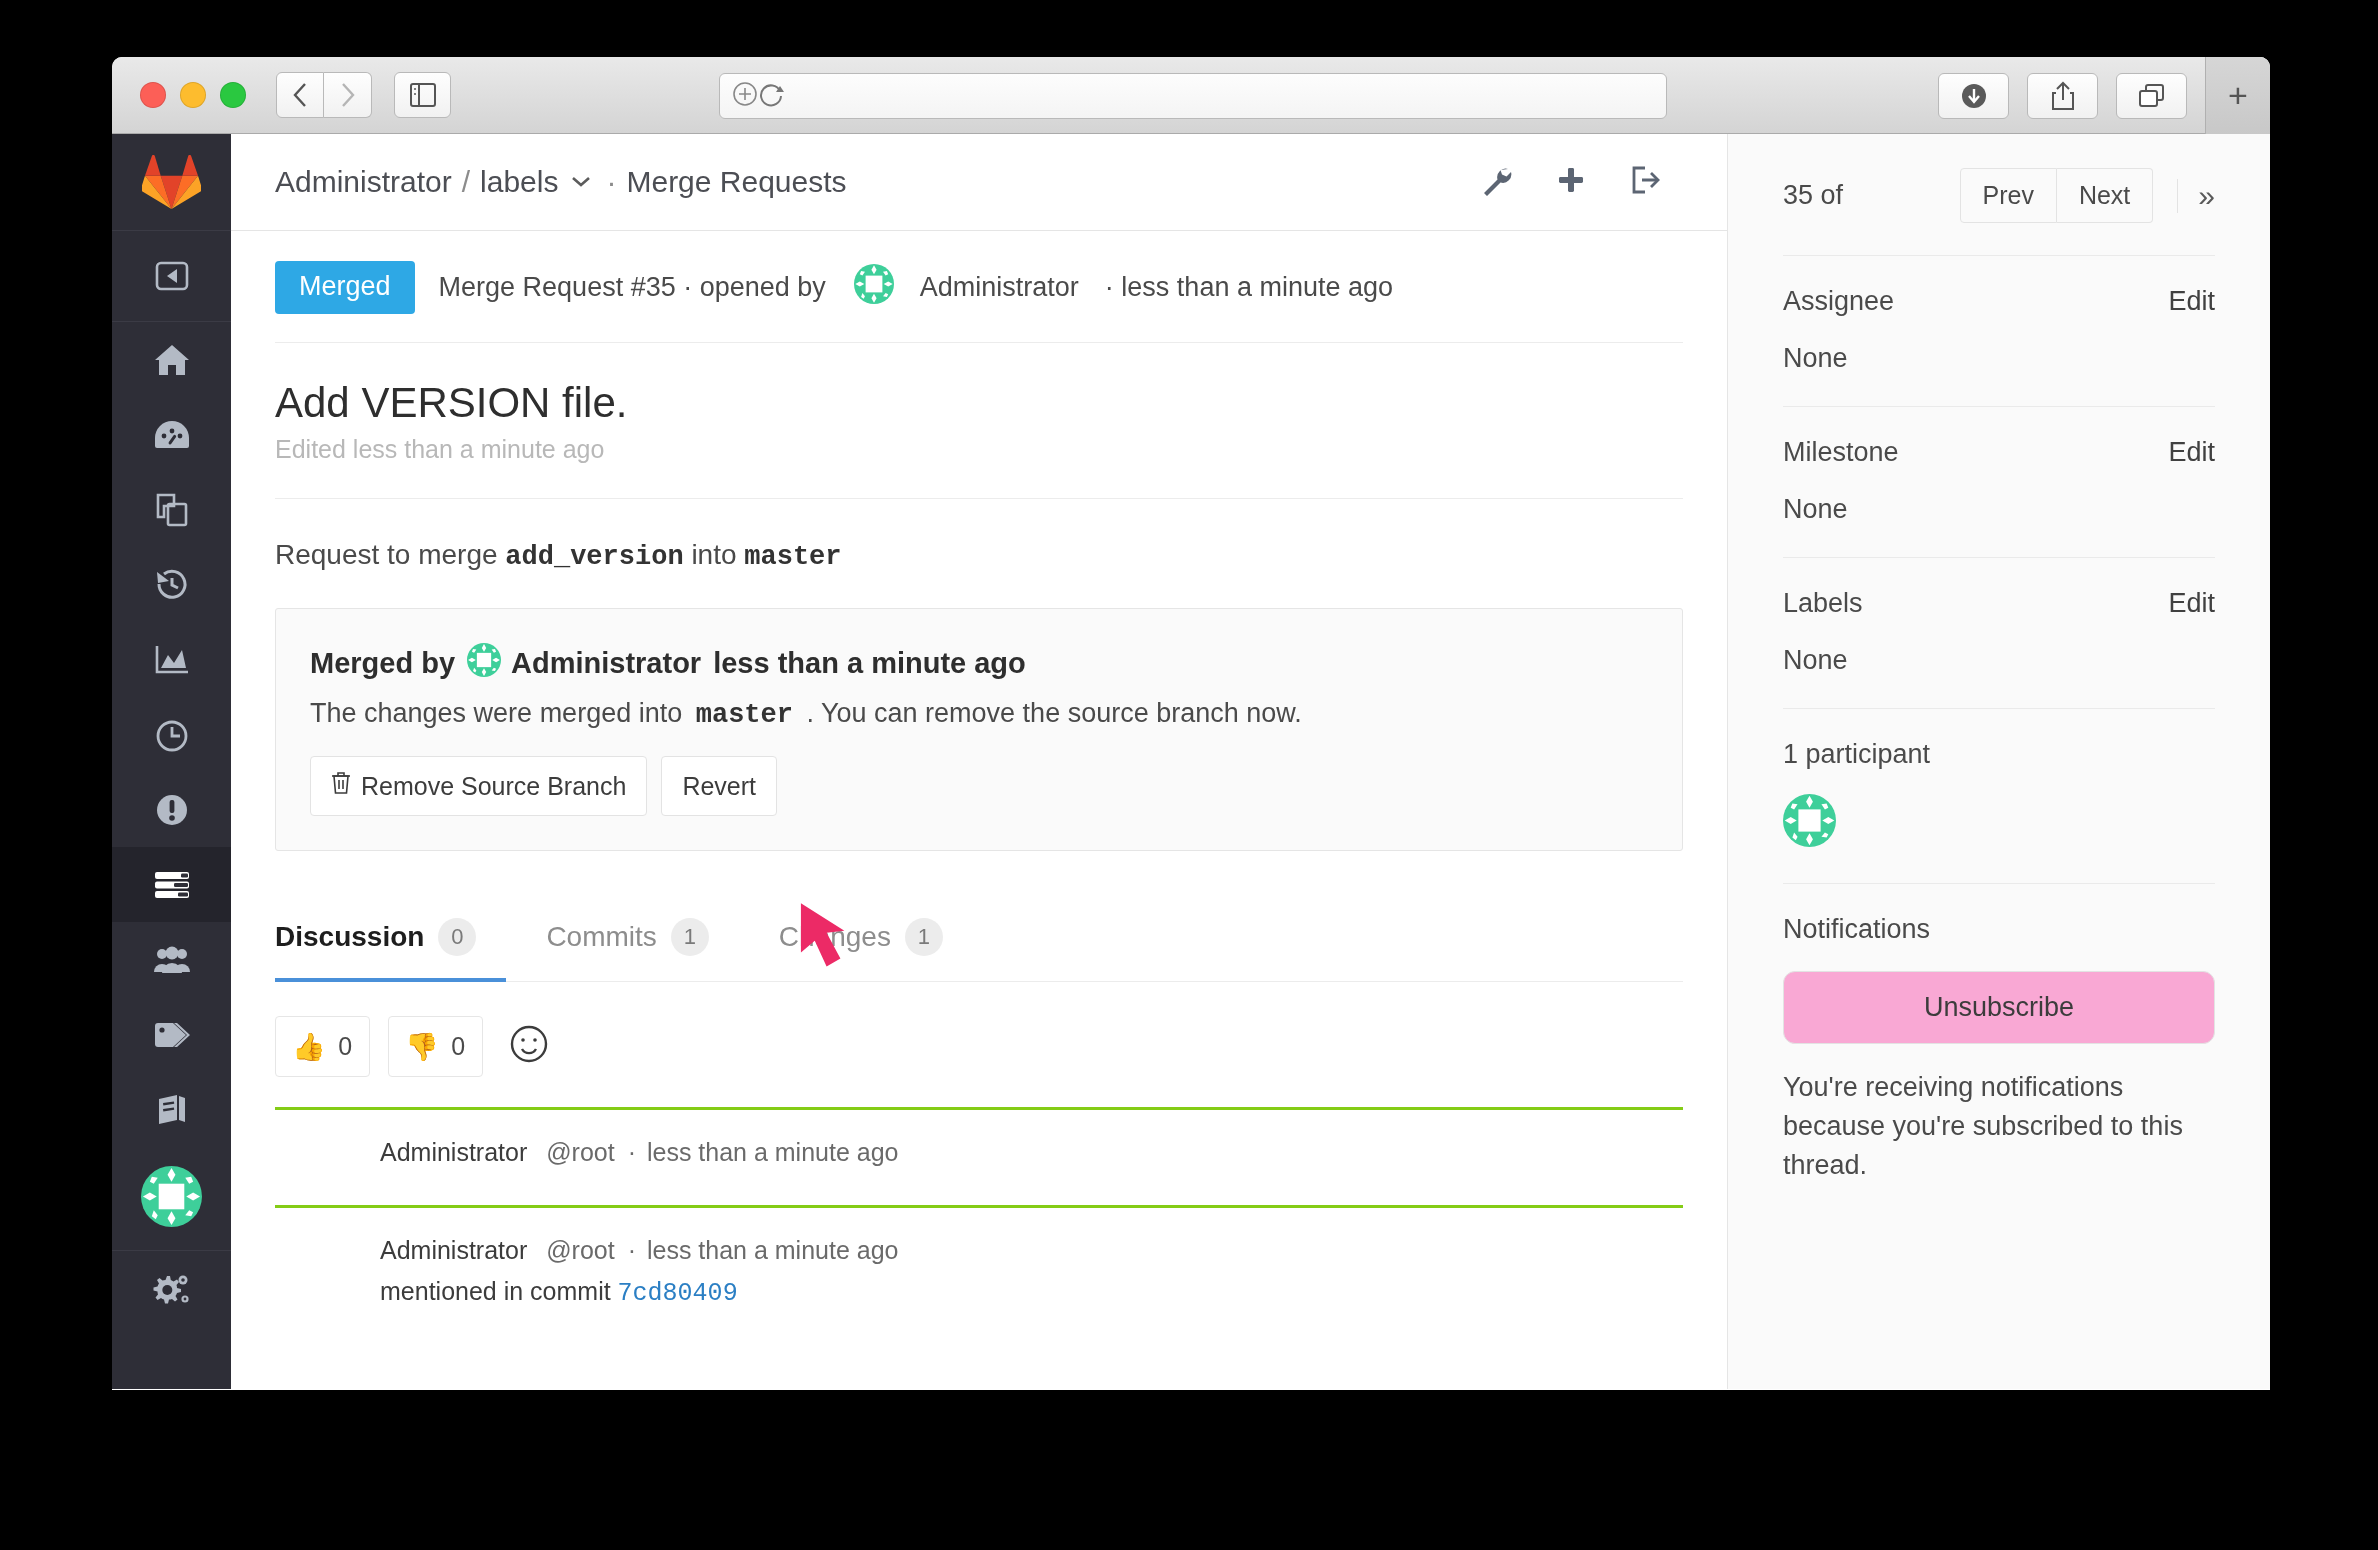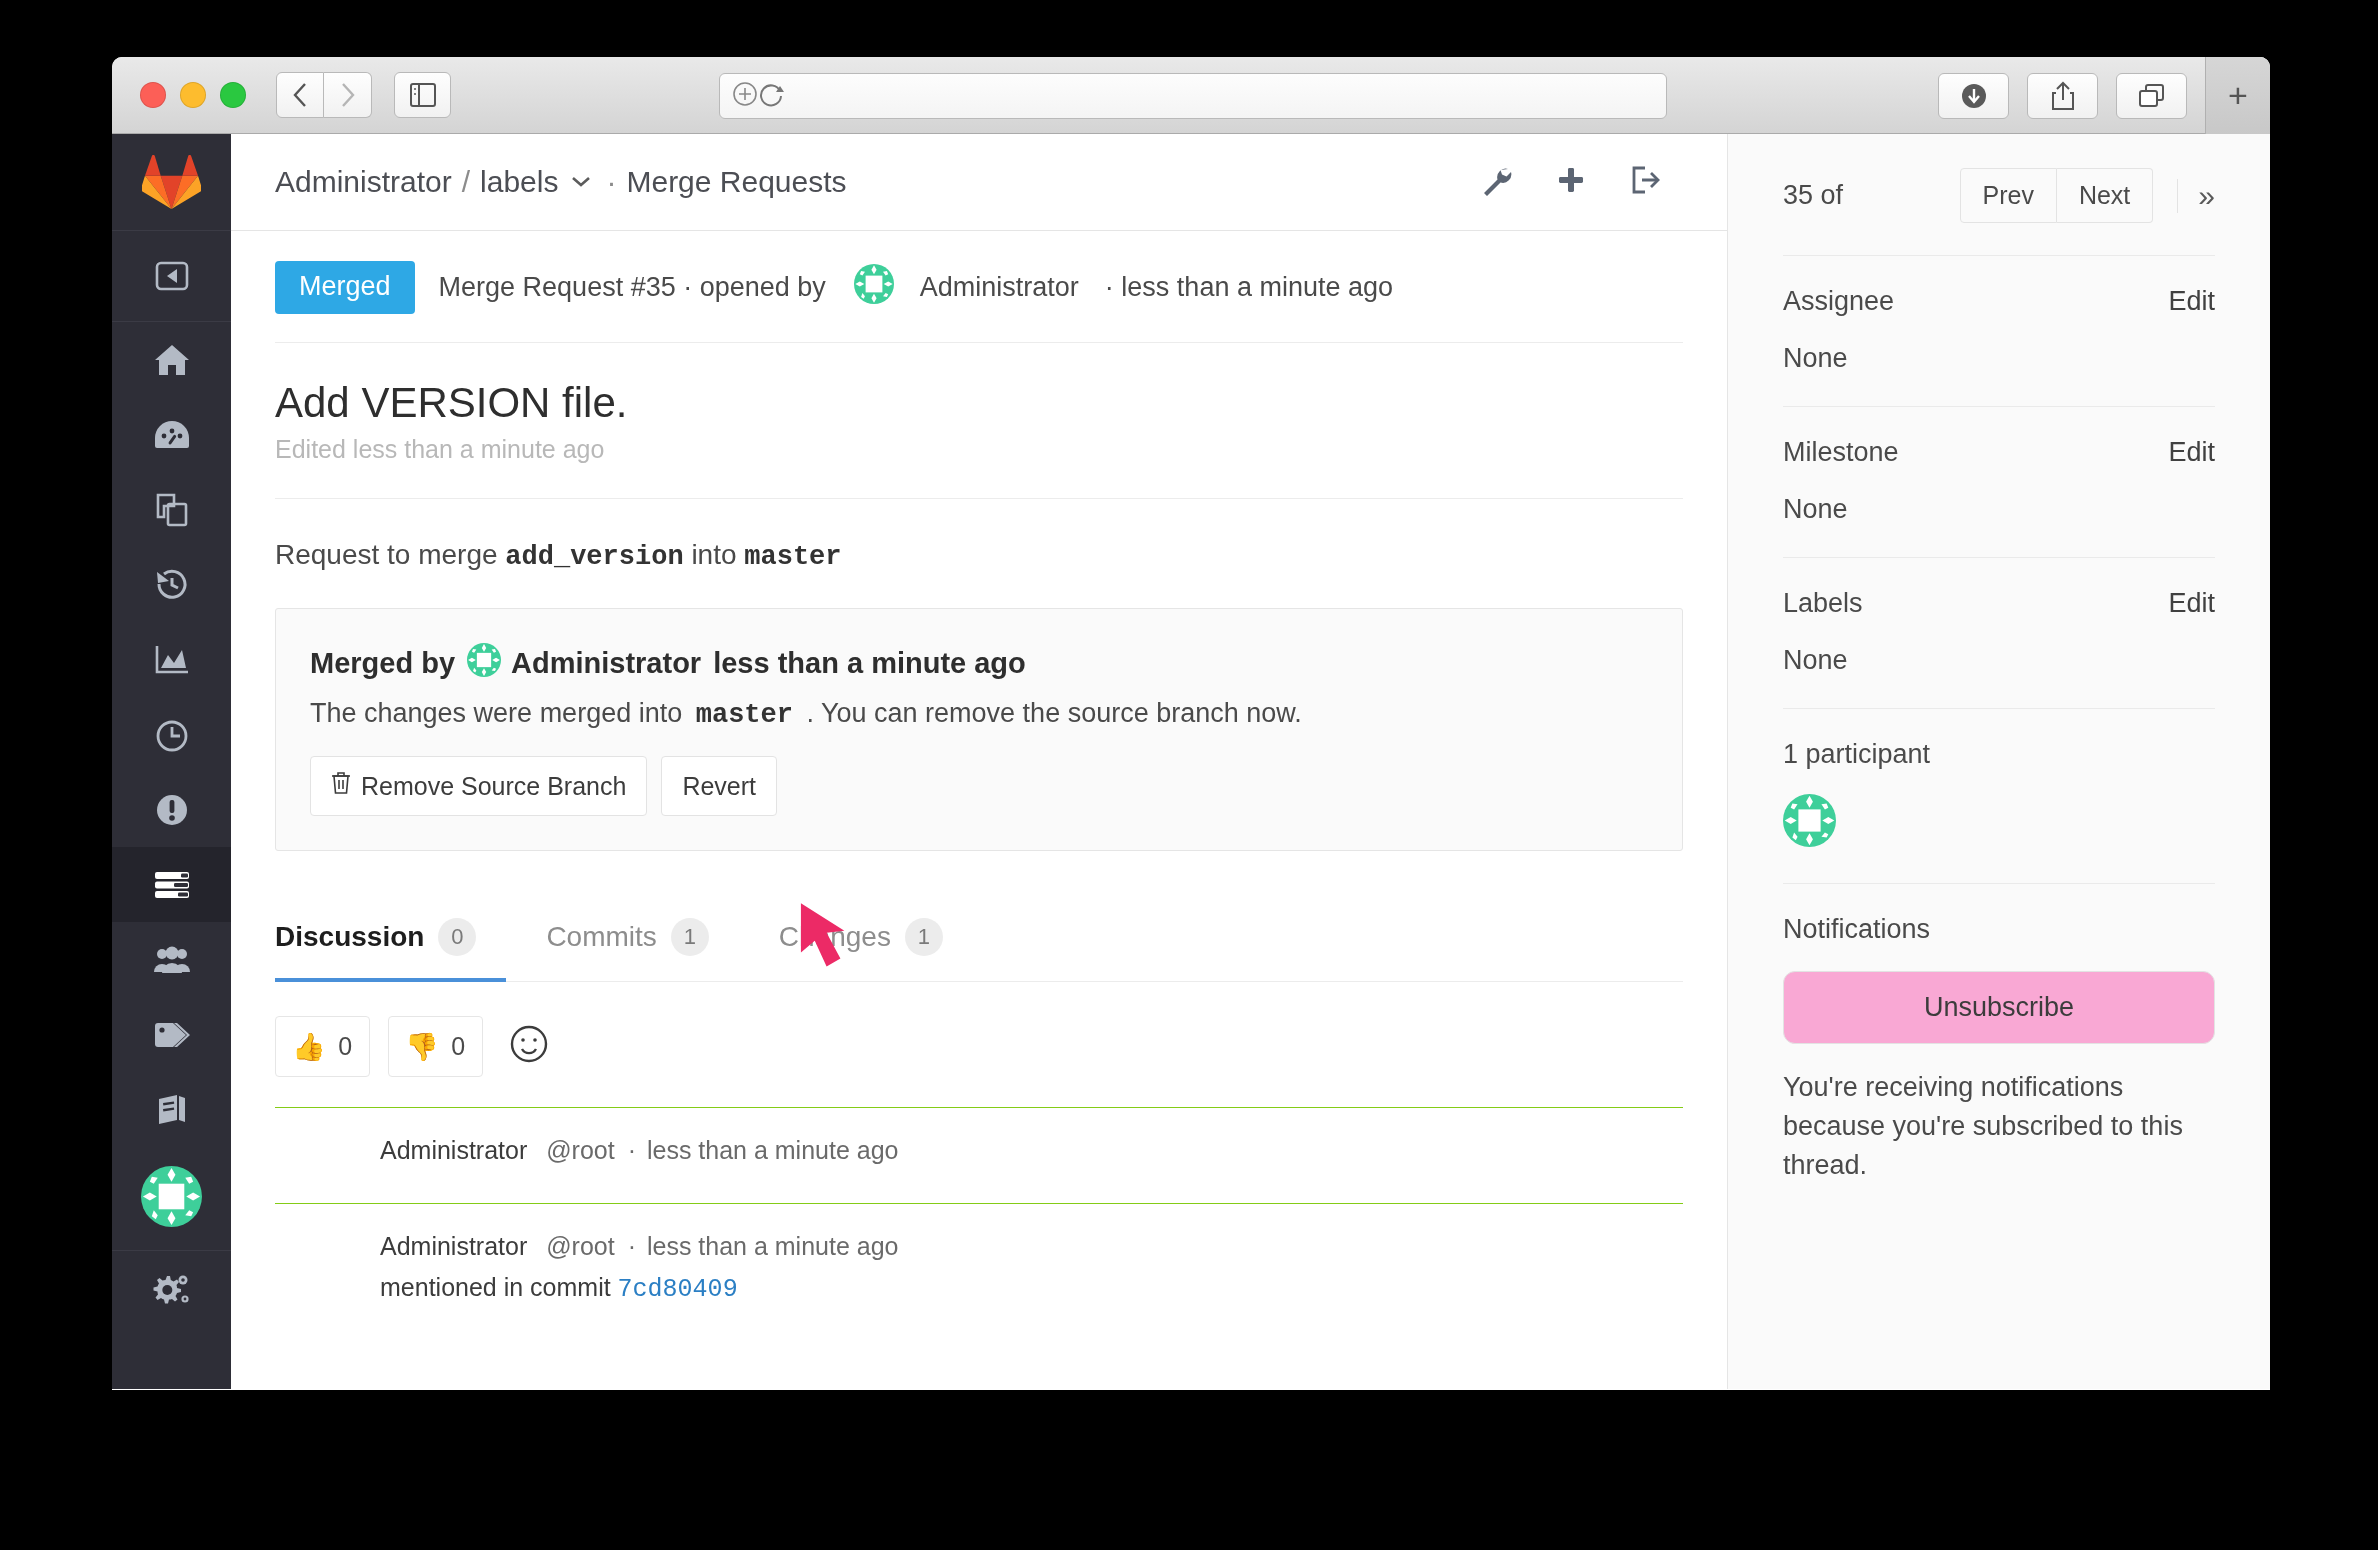--- a/index.html
+++ b/index.html
@@ -198,21 +198,21 @@
   .award {
     border: 1px solid #e6e6e6; border-radius: 4px; background: #fff;
     min-width: 95px; height: 61px;
     display: flex; align-items: center; justify-content: center; gap: 12px;
     font-size: 25px; color: #4a4a4a;
   }
   .award .emo { font-size: 27px; }
   #add-award { font-size: 38px; color: #3c3c3c; line-height: 1; margin-left: 8px; }
 
   
-  .note { border-top: 1px solid #84cc16; padding: 28px 0 26px 105px; }
+  .note { border-top: 3px solid #84cc16; padding: 28px 0 26px 105px; }
   .note-head { font-size: 25px; color: #4a4a4a; margin-bottom: 12px; }
   .note-head .uname { color: #3c3c3c; }
   .note-head .handle { color: #6a6a6a; }
   .note-body { font-size: 25px; color: #3c3c3c; }
   .note-body a { color: #2b7fc4; text-decoration: none; font-family: "Liberation Mono", monospace; }
 
   
   #sb-pager { display: flex; align-items: center; padding: 34px 0 32px; }
   #sb-count { font-size: 27px; color: #4a4a4a; }
   #sb-pager-btns { margin-left: auto; display: flex; }

